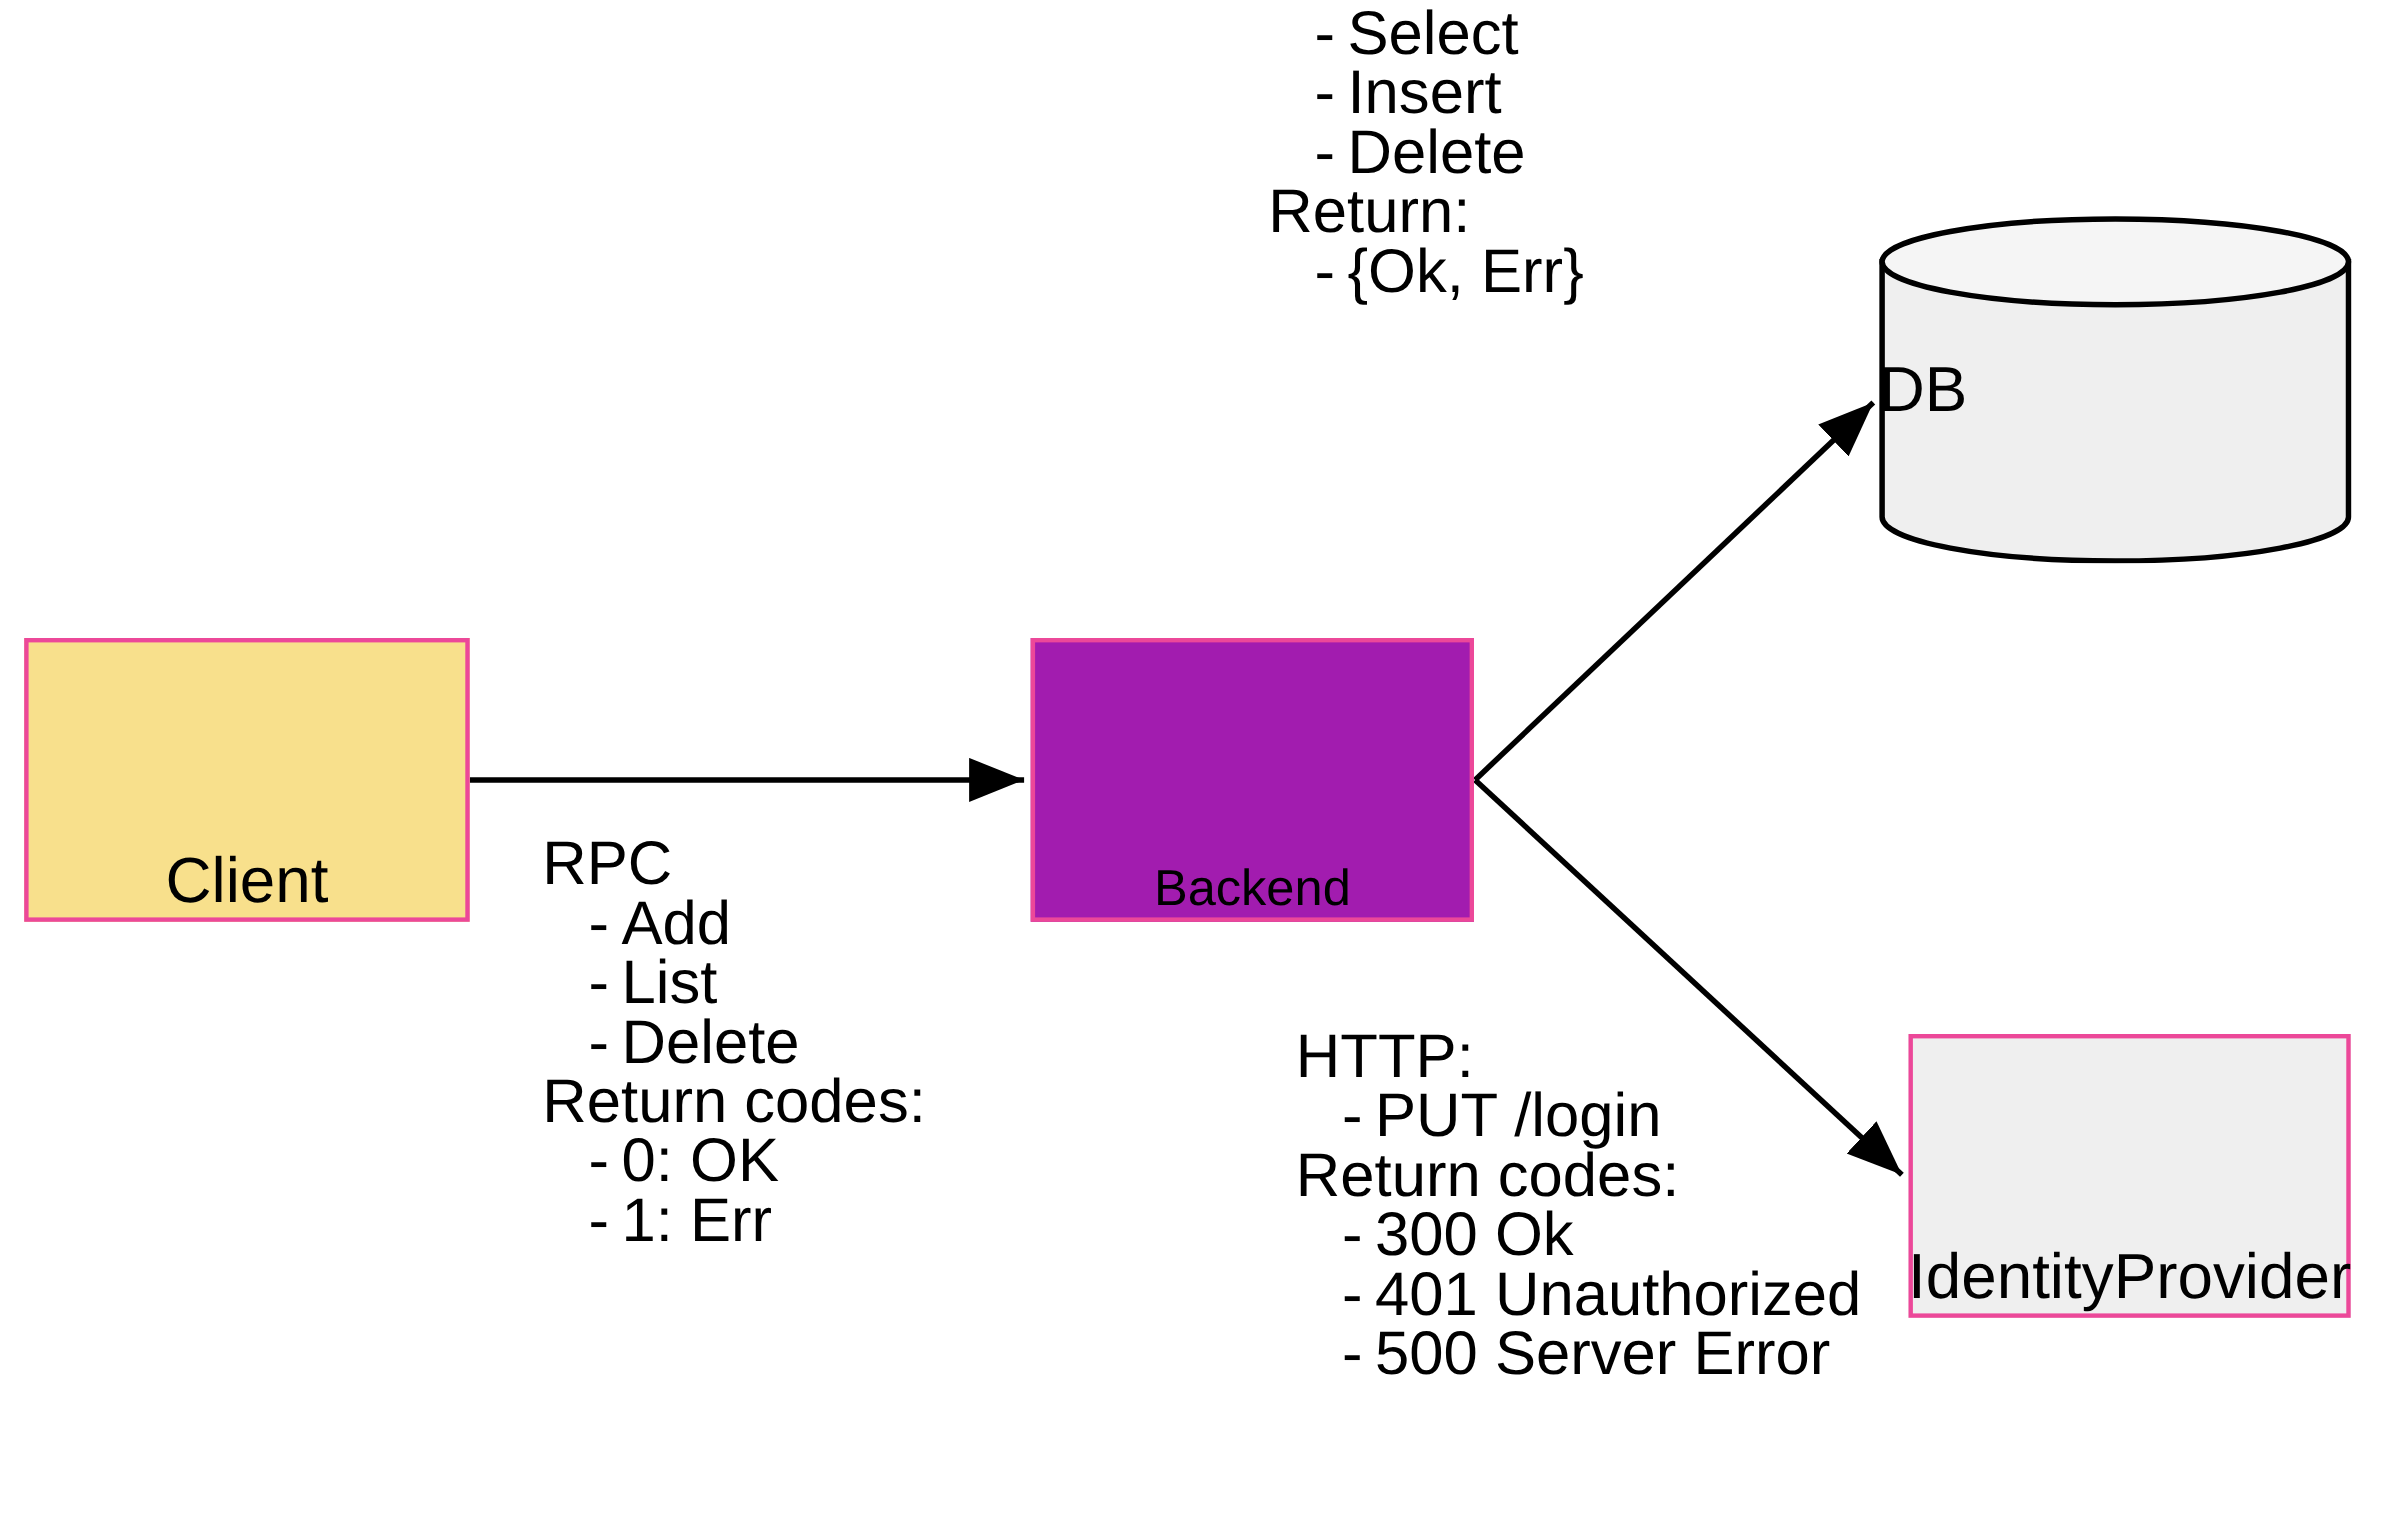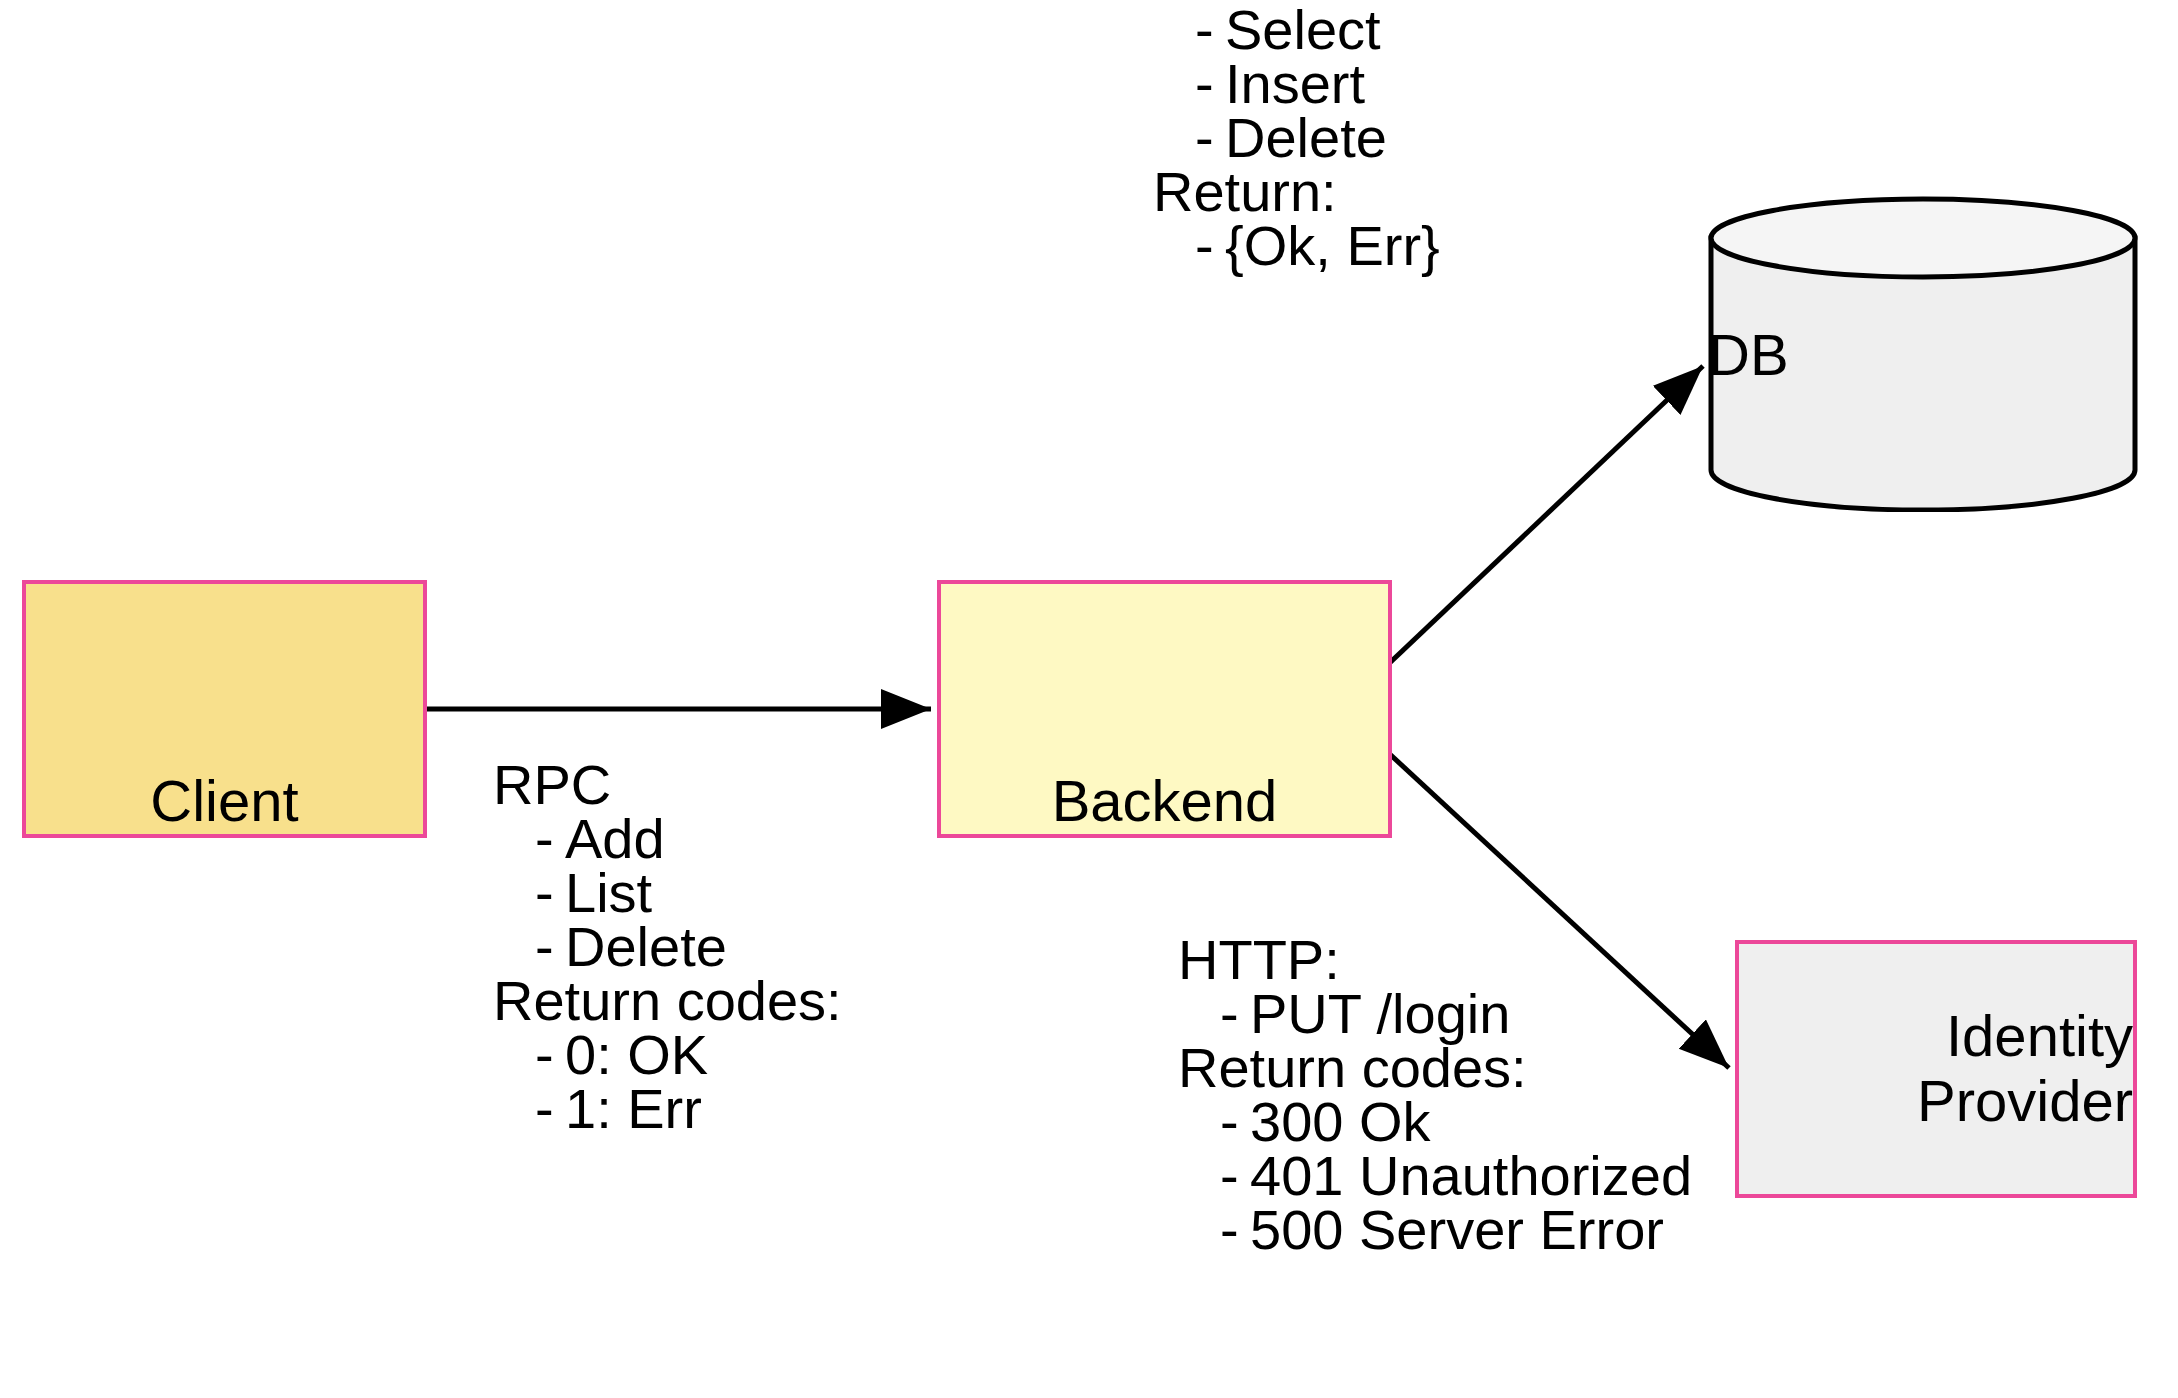--- a/index.html
+++ b/index.html
@@ -32,33 +32,33 @@
     left: 22px;
     top: 580px;
     width: 405px;
     height: 258px;
     background: #F8E08C;
     font-size: 58px;
   }
   #backend-box {
     left: 937px;
     top: 580px;
-    width: 455px;
+    width: 403px;
     height: 258px;
-    background: #fef9c3;
-    font-size: 58px;
+    background: #a21caf;
+    font-size: 46px;
   }
   #idp-box {
     left: 1735px;
     top: 940px;
     width: 402px;
     height: 258px;
     background: #EFEFEF;
     font-size: 58px;
-    flex-direction: column;
+    flex-direction: row;
   }
   .idp-line { display: block; }
 
   #db-cylinder {
     position: absolute;
     left: 1708px;
     top: 196px;
     width: 430px;
     height: 316px;
   }

